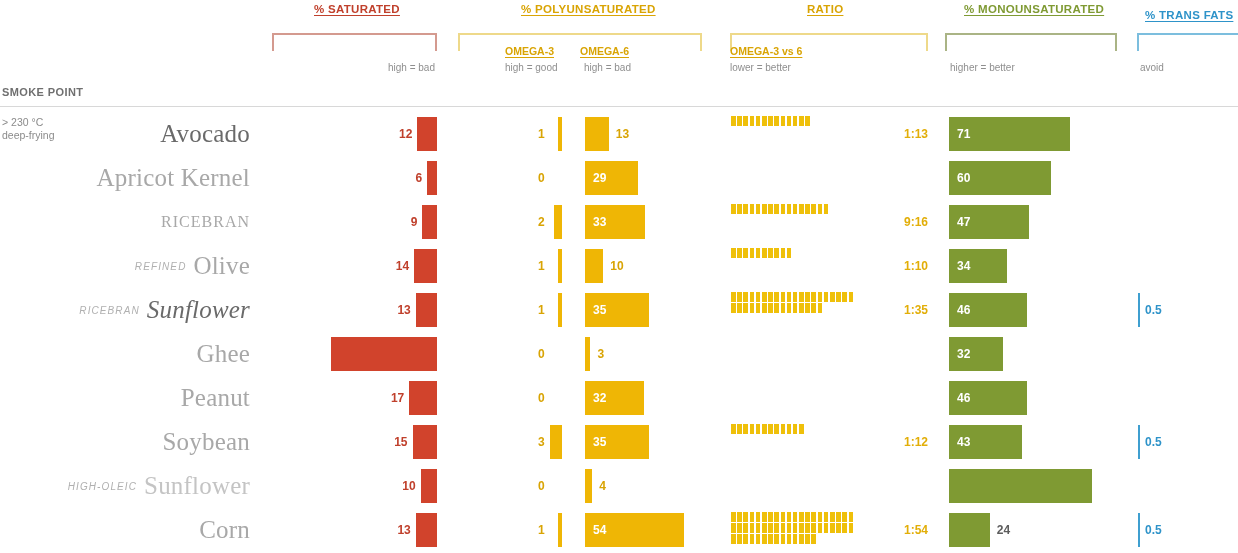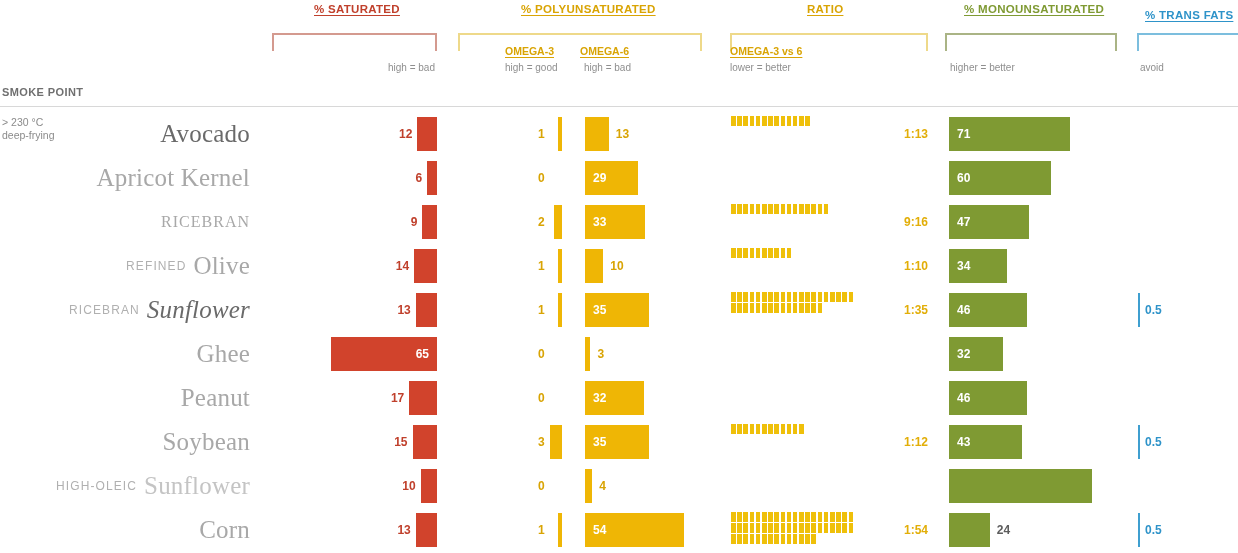--- a/index.html
+++ b/index.html
@@ -25,21 +25,21 @@
   .smokepoint{position:absolute;left:2px;top:86px;font-size:11px;font-weight:bold;
               color:#6f6f6f;letter-spacing:.4px;}
   .divider{position:absolute;left:0;top:106px;width:1238px;height:1px;background:#d8d8d8;}
 
   
   .row{position:absolute;left:0;width:1238px;height:44px;}
 
   .temp{position:absolute;left:2px;top:4px;font-size:10.5px;color:#8b8b8b;line-height:13px;}
   .oilname{position:absolute;right:988px;top:0;height:44px;display:flex;
            align-items:center;justify-content:flex-end;gap:7px;white-space:nowrap;text-align:center;}
-  .oil-pre{font-size:12px;color:#b0b0b0;letter-spacing:1.1px;}
+  .oil-pre{font-size:10px;color:#b0b0b0;letter-spacing:1.1px;font-style:italic;}
   .oil-main{font-family:"Liberation Serif",serif;font-size:25px;color:#a8a8a8;
             font-weight:400;letter-spacing:.2px;}
   .oil-main.dark{color:#6a6a6a;}
   .oil-main.light{color:#c4c4c4;}
   .oil-main.caps{font-size:16px;letter-spacing:1px;}
 
   
   .bar{position:absolute;height:34px;top:5px;}
   .sat  {background:#d1432c;}
   .poly {background:#efb605;}
@@ -260,21 +260,20 @@
         <div class="bar mono" style="left: 949px; width: 78.2px;"></div>
         <div class="val inside" style="left: 957px; width: 40px;">46</div>
         <div class="bar trans" style="left: 1138px; width: 2px;"></div>
         <div class="val out-trans" style="left: 1145px; width: 40px;">0.5</div>
       </div>
       <div class="row" style="top: 332px;">
         <div class="oilname">
           <span class="oil-main">Ghee</span>
         </div>
         <div class="bar sat" style="left: 331.05px; width: 105.95px;"></div>
-        <div class="val inside" style="left: 331.05px; width: 97.95px; justify-content: flex-end;">65</div>
         <div class="val out-poly" style="left: 538px; width: 16px;">0</div>
         <div class="bar poly" style="left: 585px; width: 5.49px;"></div>
         <div class="val out-poly" style="left: 597.49px; width: 30px;">3</div>
         <div class="bar mono" style="left: 949px; width: 54.4px;"></div>
         <div class="val inside" style="left: 957px; width: 40px;">32</div>
       </div>
       <div class="row" style="top: 376px;">
         <div class="oilname">
           <span class="oil-main">Peanut</span>
         </div>

